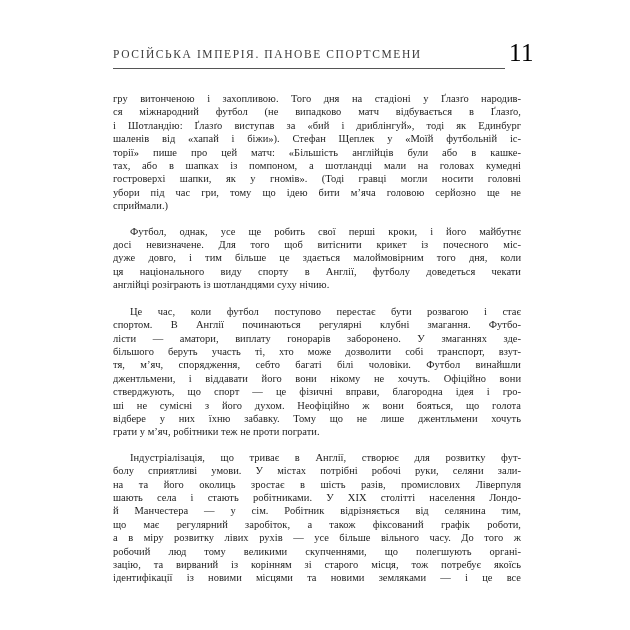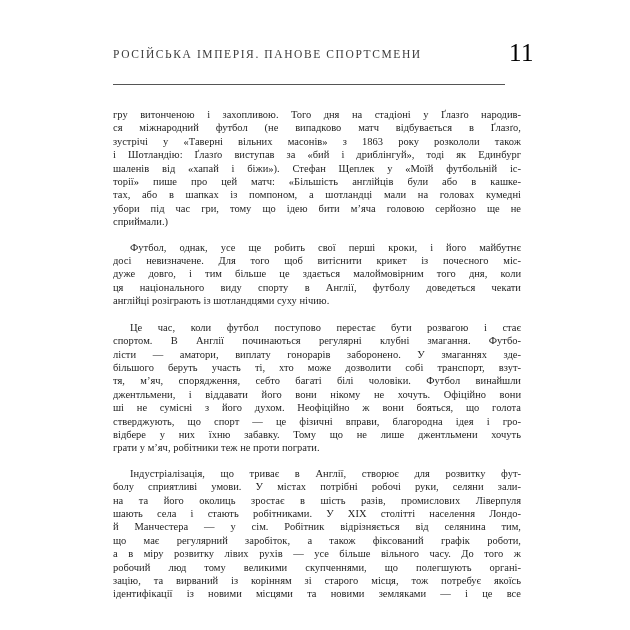--- a/index.html
+++ b/index.html
@@ -7,21 +7,21 @@
   }
   html,body{margin:0;padding:0;}
   body{width:630px;height:630px;background:var(--bg);overflow:hidden;}
   .page{
     position:relative;width:630px;height:630px;background:var(--bg);
     font-family:"Liberation Serif","DejaVu Serif",serif;color:var(--text);
   }
   .content{position:absolute;left:113px;top:44px;width:421px;}
   .header{display:flex;align-items:flex-start;justify-content:space-between;}
   .running-head{
-    width:392px;border-bottom:1px solid var(--rule);padding-bottom:22px;
+    width:392px;border-bottom:1px solid var(--rule);padding-bottom:6px;
   }
   .chapter-title{
     font-size:11.5px;letter-spacing:1.6px;color:var(--head);
     white-space:nowrap;font-weight:normal;
   }
   .page-number{
     font-size:25px;line-height:1;color:#000000;margin-top:-4px;
     font-stretch:condensed;letter-spacing:0.5px;
   }
   .body-text{margin-top:23px;width:408px;font-size:10.5px;line-height:13.4px;}
@@ -39,44 +39,44 @@
     <div class="header">
       <div class="running-head">
         <span class="chapter-title">РОСІЙСЬКА ІМПЕРІЯ. ПАНОВЕ СПОРТСМЕНИ</span>
       </div>
       <div class="page-number">11</div>
     </div>
     <div class="body-text">
         <div class="paragraph">
           <div class="line">гру витонченою і захопливою. Того дня на стадіоні у Ґлазґо народив-</div>
           <div class="line">ся міжнародний футбол (не випадково матч відбувається в Ґлазґо,</div>
-          <div class="line">зустрічі у «Таверні вільних масонів» з 1863 року розкололи також</div>
           <div class="line">і Шотландію: Ґлазґо виступав за «бий і дриблінгуй», тоді як Единбург</div>
           <div class="line">шаленів від «хапай і біжи»). Стефан Щеплек у «Моїй футбольній іс-</div>
           <div class="line">торії» пише про цей матч: «Більшість англійців були або в кашке-</div>
           <div class="line">тах, або в шапках із помпоном, а шотландці мали на головах кумедні</div>
+          <div class="line">гостроверхі шапки, як у гномів». (Тоді гравці могли носити головні</div>
           <div class="line">убори під час гри, тому що ідею бити м’яча головою серйозно ще не</div>
           <div class="line line-left">сприймали.)</div>
         </div>
         <div class="paragraph">
           <div class="line line-indent">Футбол, однак, усе ще робить свої перші кроки, і його майбутнє</div>
           <div class="line">досі невизначене. Для того щоб витіснити крикет із почесного міс-</div>
           <div class="line">дуже довго, і тим більше це здається малоймовірним того дня, коли</div>
           <div class="line">ця національного виду спорту в Англії, футболу доведеться чекати</div>
           <div class="line line-left">англійці розіграють із шотландцями суху нічию.</div>
         </div>
         <div class="paragraph section-break">
           <div class="line line-indent">Це час, коли футбол поступово перестає бути розвагою і стає</div>
           <div class="line">спортом. В Англії починаються регулярні клубні змагання. Футбо-</div>
           <div class="line">лісти — аматори, виплату гонорарів заборонено. У змаганнях зде-</div>
           <div class="line">більшого беруть участь ті, хто може дозволити собі транспорт, взут-</div>
           <div class="line">тя, м’яч, спорядження, себто багаті білі чоловіки. Футбол винайшли</div>
           <div class="line">джентльмени, і віддавати його вони нікому не хочуть. Офіційно вони</div>
+          <div class="line">стверджують, що спорт — це фізичні вправи, благородна ідея і гро-</div>
           <div class="line">ші не сумісні з його духом. Неофіційно ж вони бояться, що голота</div>
-          <div class="line">стверджують, що спорт — це фізичні вправи, благородна ідея і гро-</div>
           <div class="line">відбере у них їхню забавку. Тому що не лише джентльмени хочуть</div>
           <div class="line line-left">грати у м’яч, робітники теж не проти пограти.</div>
         </div>
         <div class="paragraph">
           <div class="line line-indent">Індустріалізація, що триває в Англії, створює для розвитку фут-</div>
           <div class="line">болу сприятливі умови. У містах потрібні робочі руки, селяни зали-</div>
           <div class="line">на та його околиць зростає в шість разів, промислових Ліверпуля</div>
           <div class="line">шають села і стають робітниками. У XIX столітті населення Лондо-</div>
           <div class="line">й Манчестера — у сім. Робітник відрізняється від селянина тим,</div>
           <div class="line">що має регулярний заробіток, а також фіксований графік роботи,</div>

